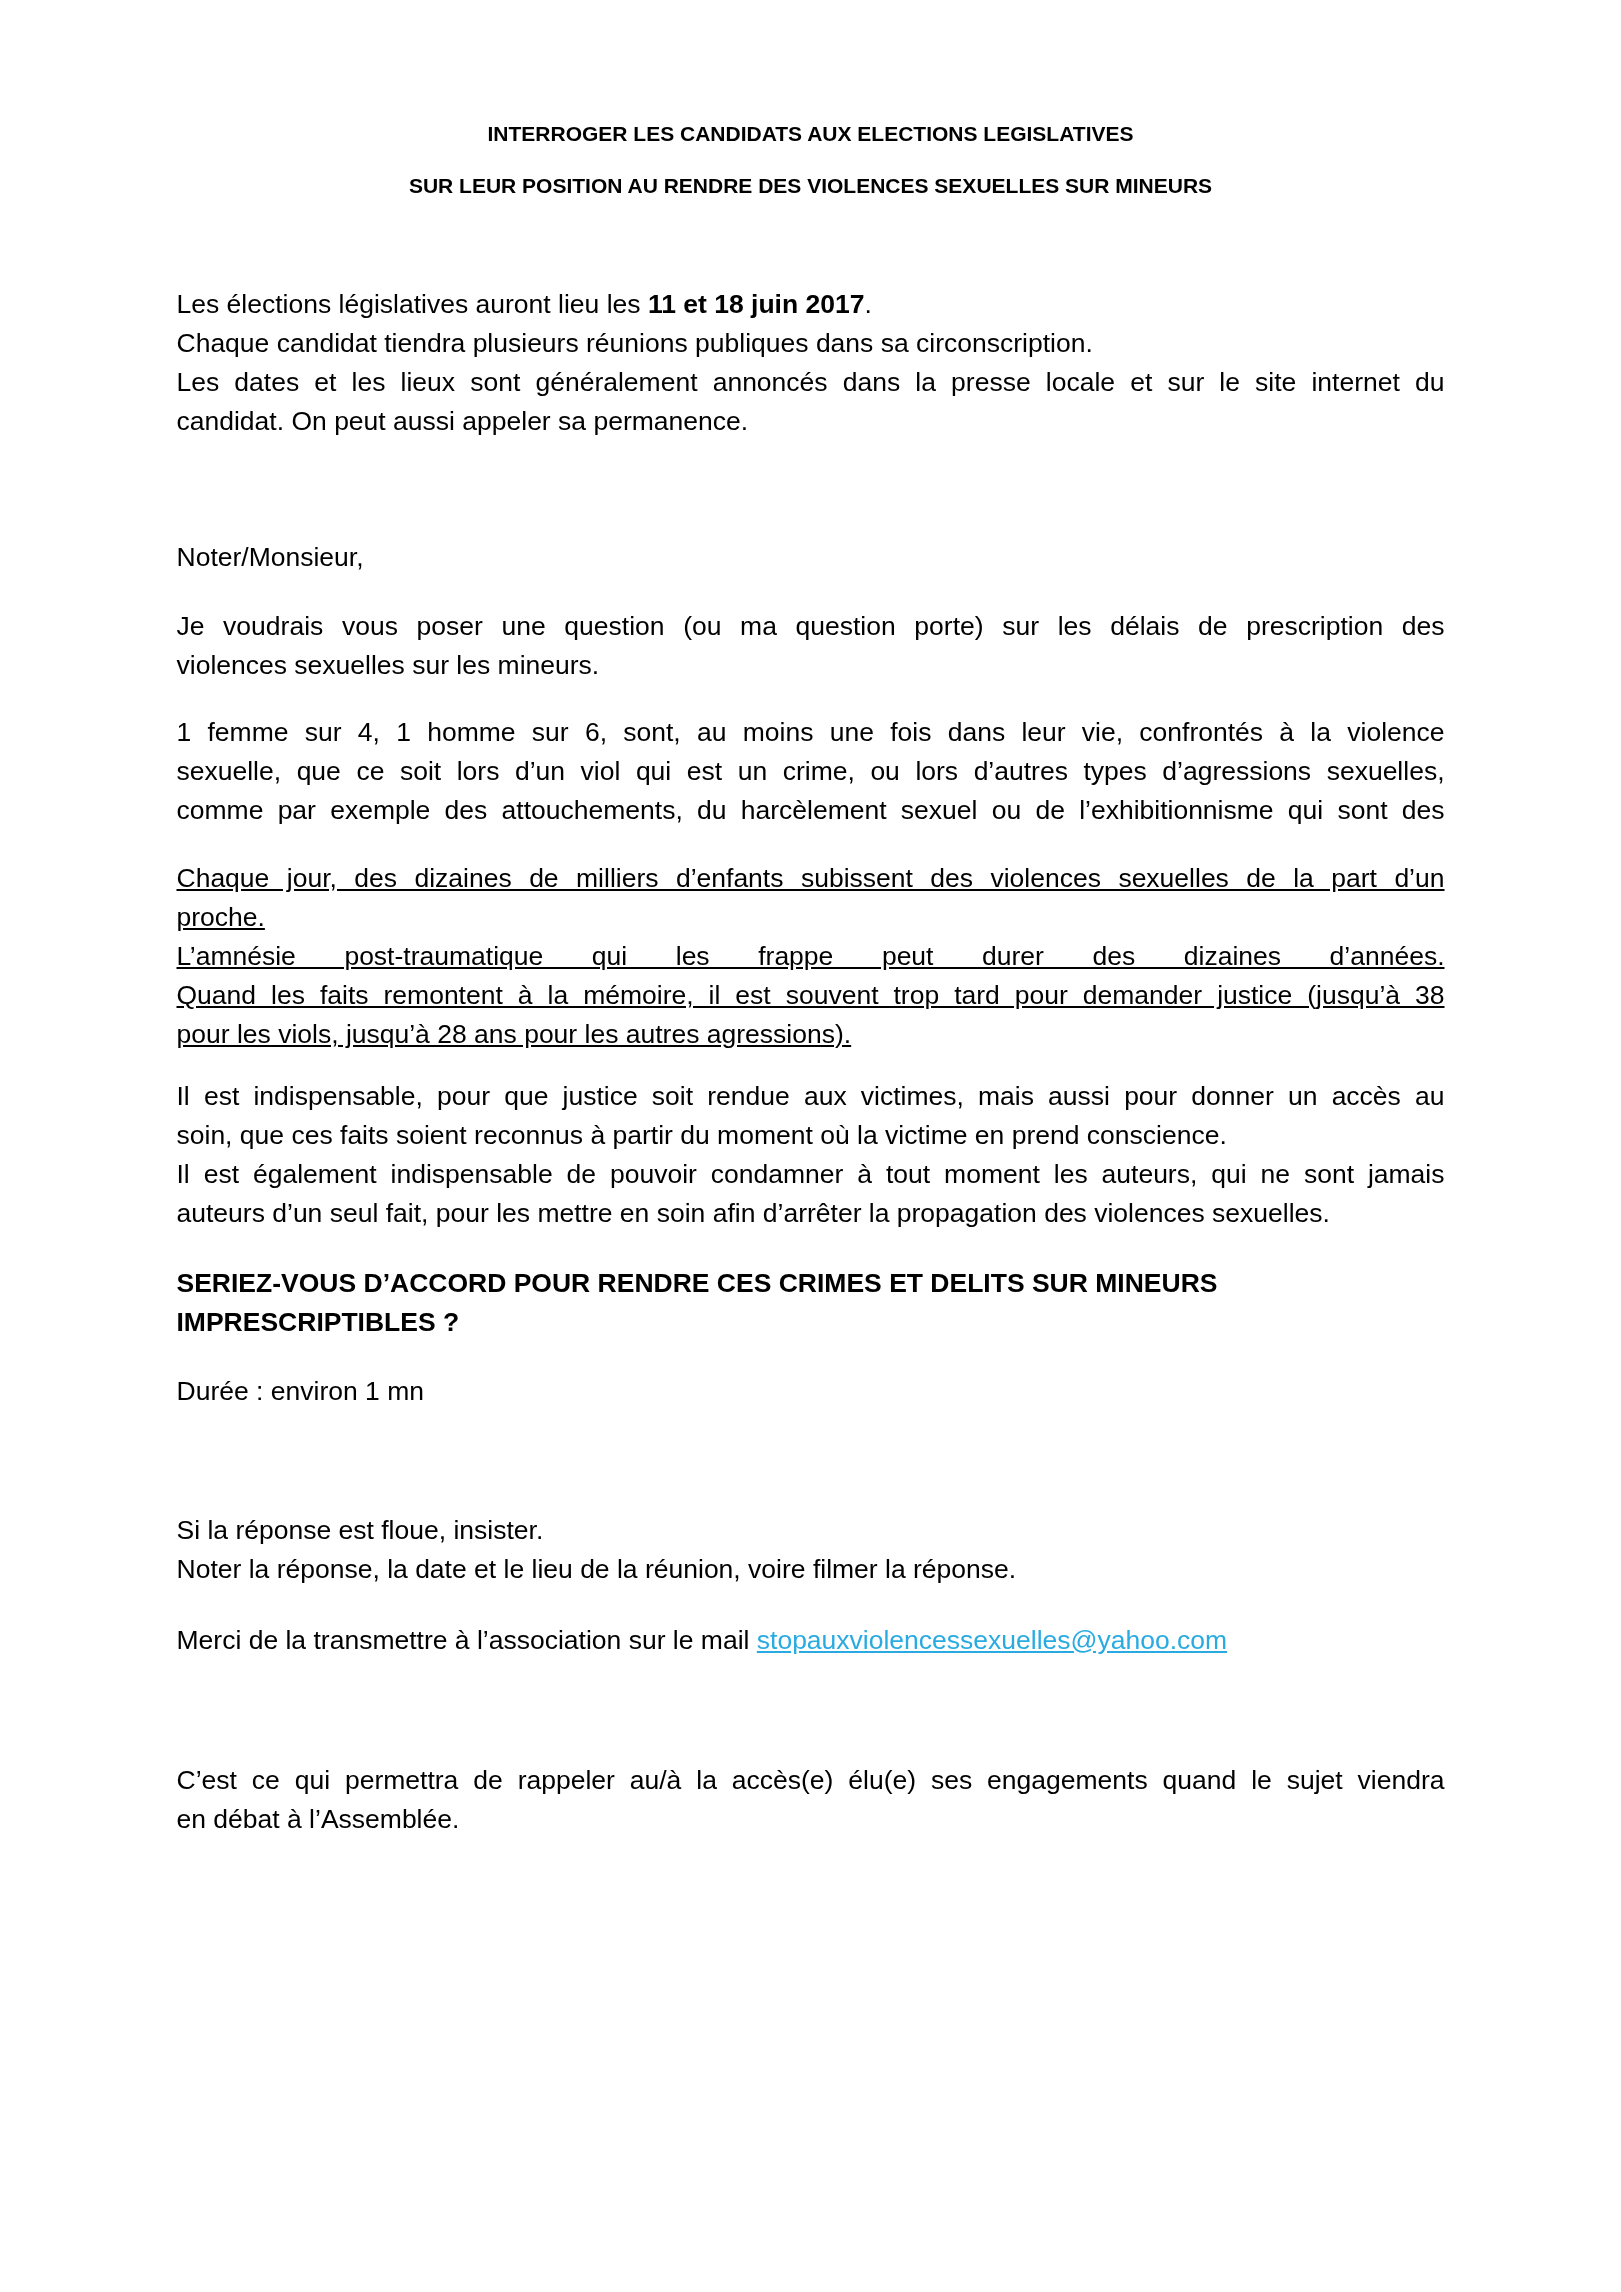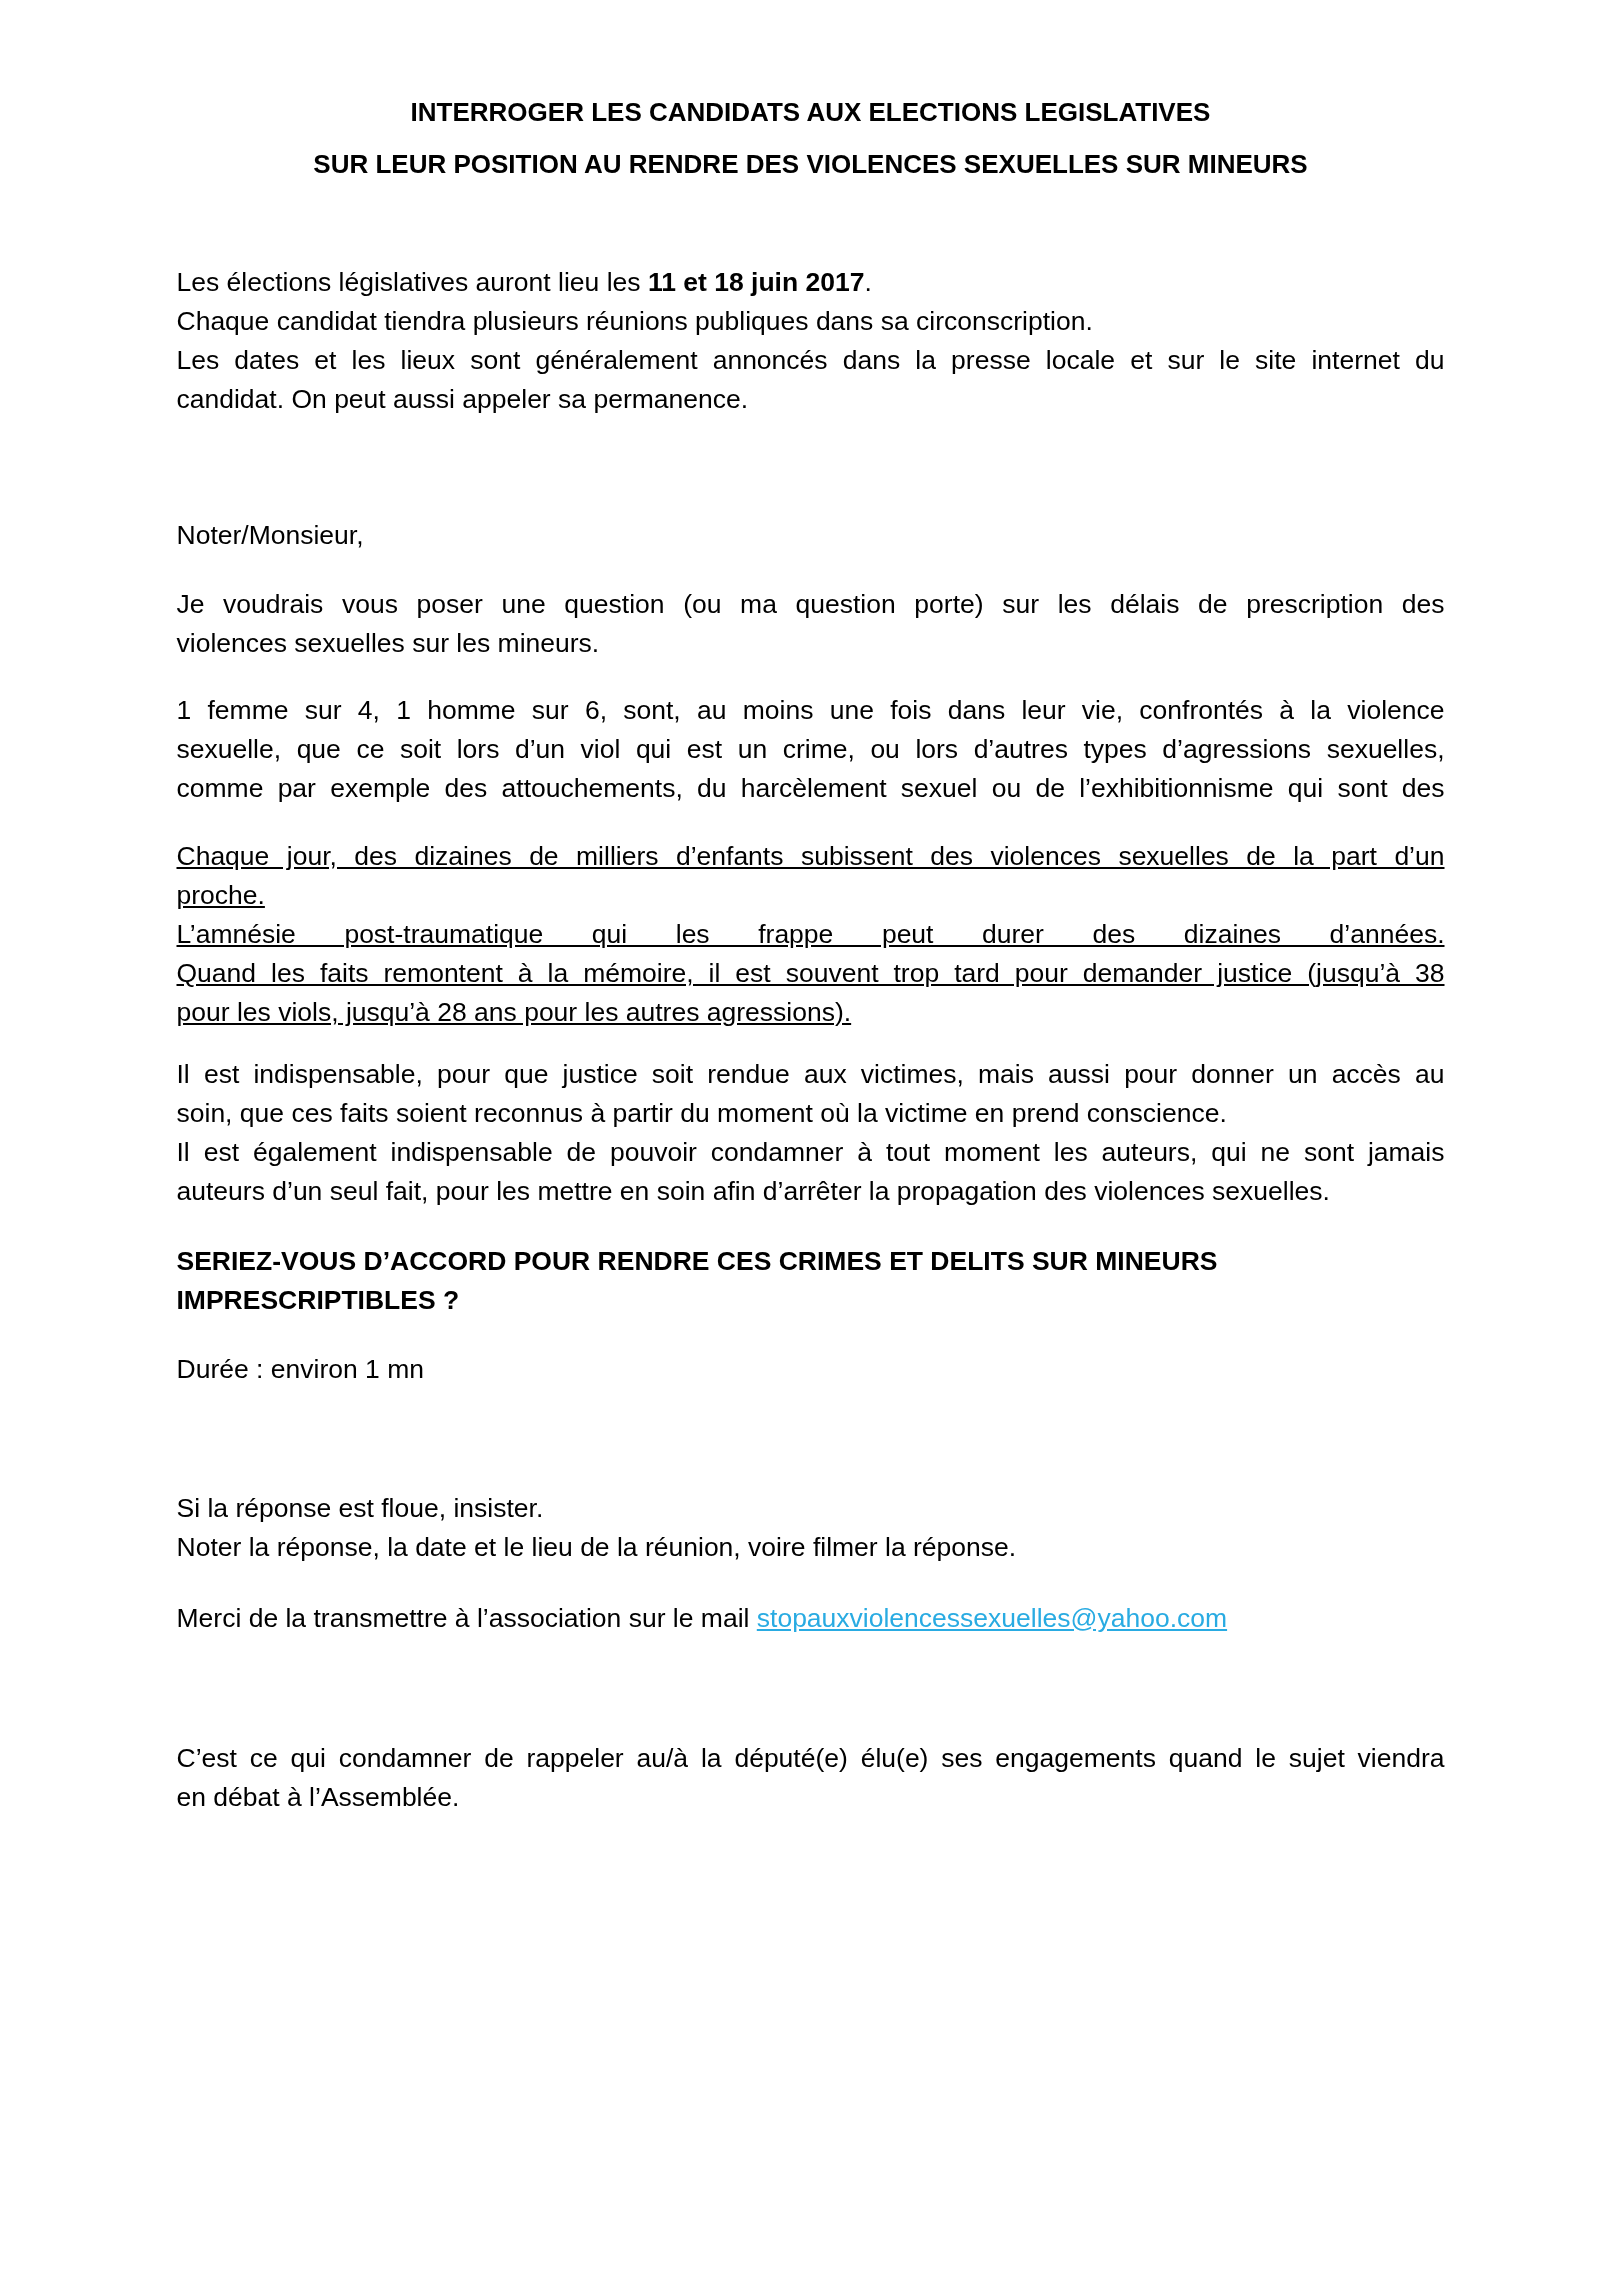--- a/index.html
+++ b/index.html
@@ -16,24 +16,24 @@
     font-family: "Liberation Sans", sans-serif;
     font-size: 26.5px;
     line-height: 39px;
     overflow: hidden;
   }
   .content {
     width: 1268px;
     margin: 0 auto;
   }
   .doc-title {
-    margin-top: 86px;
+    margin-top: 108px;
     text-align: center;
     font-weight: bold;
-    font-size: 26px;
+    font-size: 21px;
     line-height: 52px;
   }
   .line { display: block; }
   
   .j {
     text-align: justify;
     text-align-last: justify;
   }
   .b { font-weight: bold; }
   .intro        { margin-top: 73px; }
@@ -108,19 +108,19 @@
     <div class="followup">
       <span class="line">Si la réponse est floue, insister.</span>
       <span class="line">Noter la réponse, la date et le lieu de la réunion, voire filmer la réponse.</span>
     </div>
 
     <div class="transmit">
       <span>Merci de la transmettre à l’association sur le mail </span><a class="email-link">stopauxviolencessexuelles@yahoo.com</a>
     </div>
 
     <div class="closing">
-      <span class="line j">C’est ce qui condamner de rappeler au/à la député(e) élu(e) ses engagements quand le sujet viendra</span>
+      <span class="line j">C’est ce qui permettra de rappeler au/à la accès(e) élu(e) ses engagements quand le sujet viendra</span>
       <span class="line">en débat à l’Assemblée.</span>
     </div>
 
   </div>
 </div>
 
 
 </body></html>

